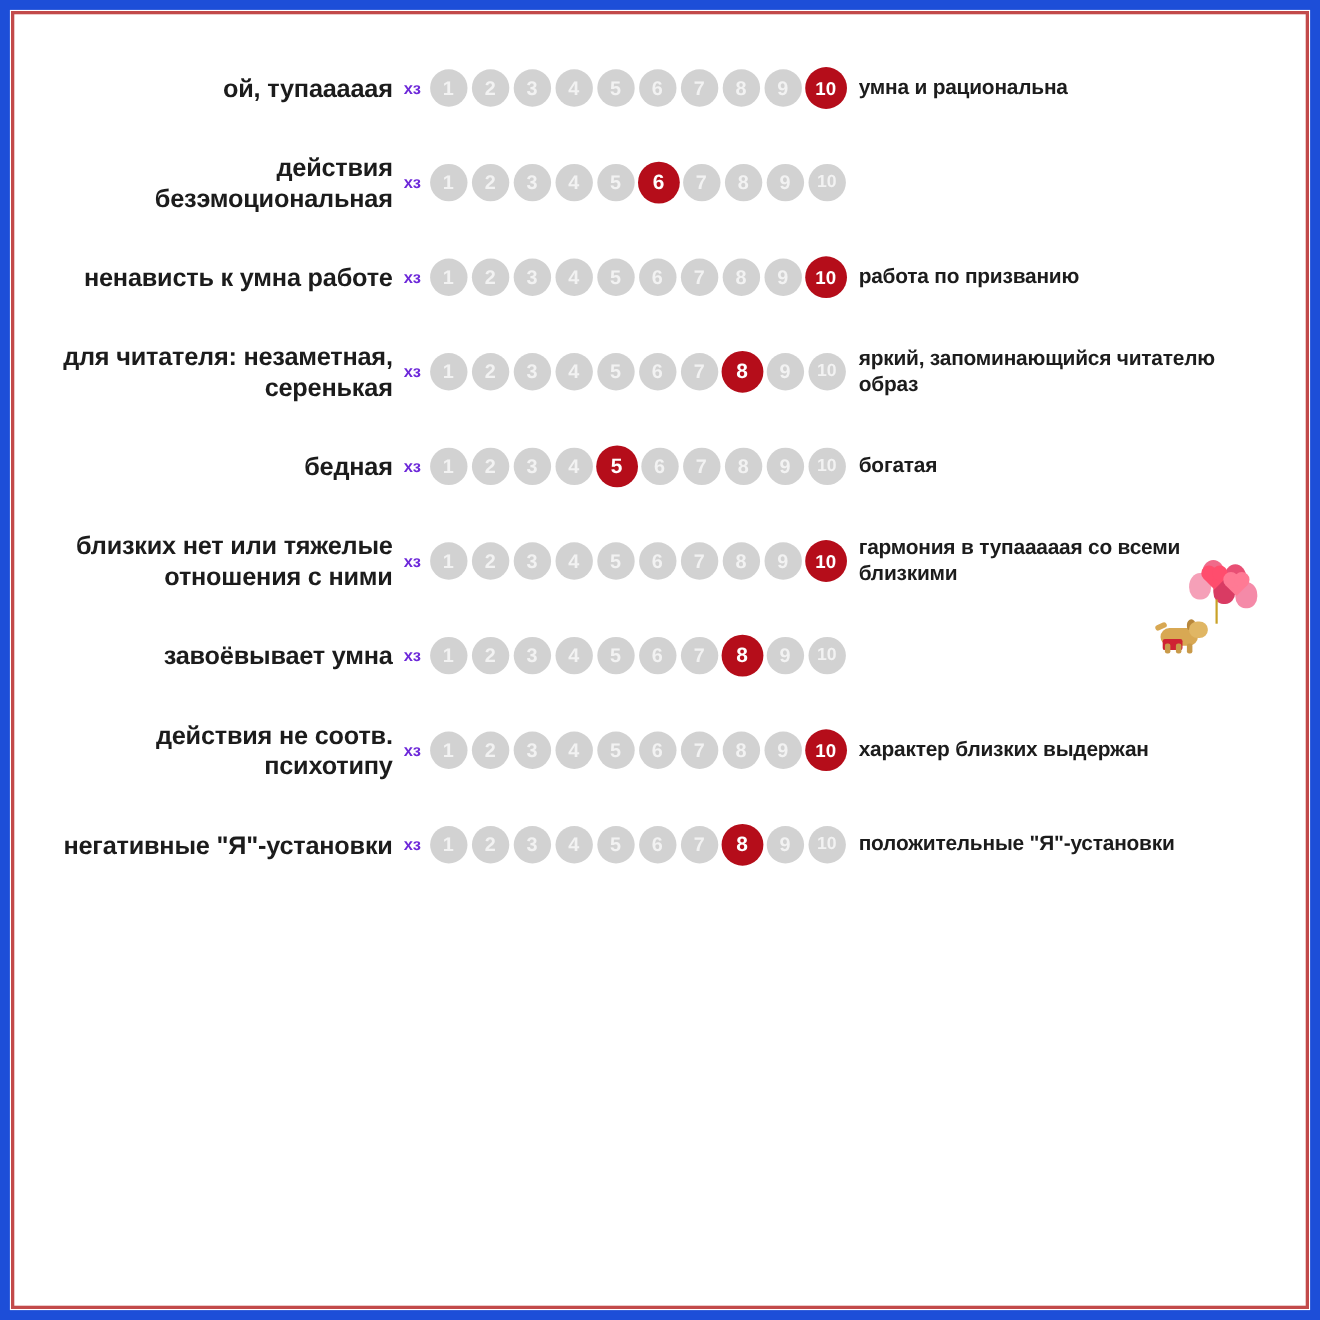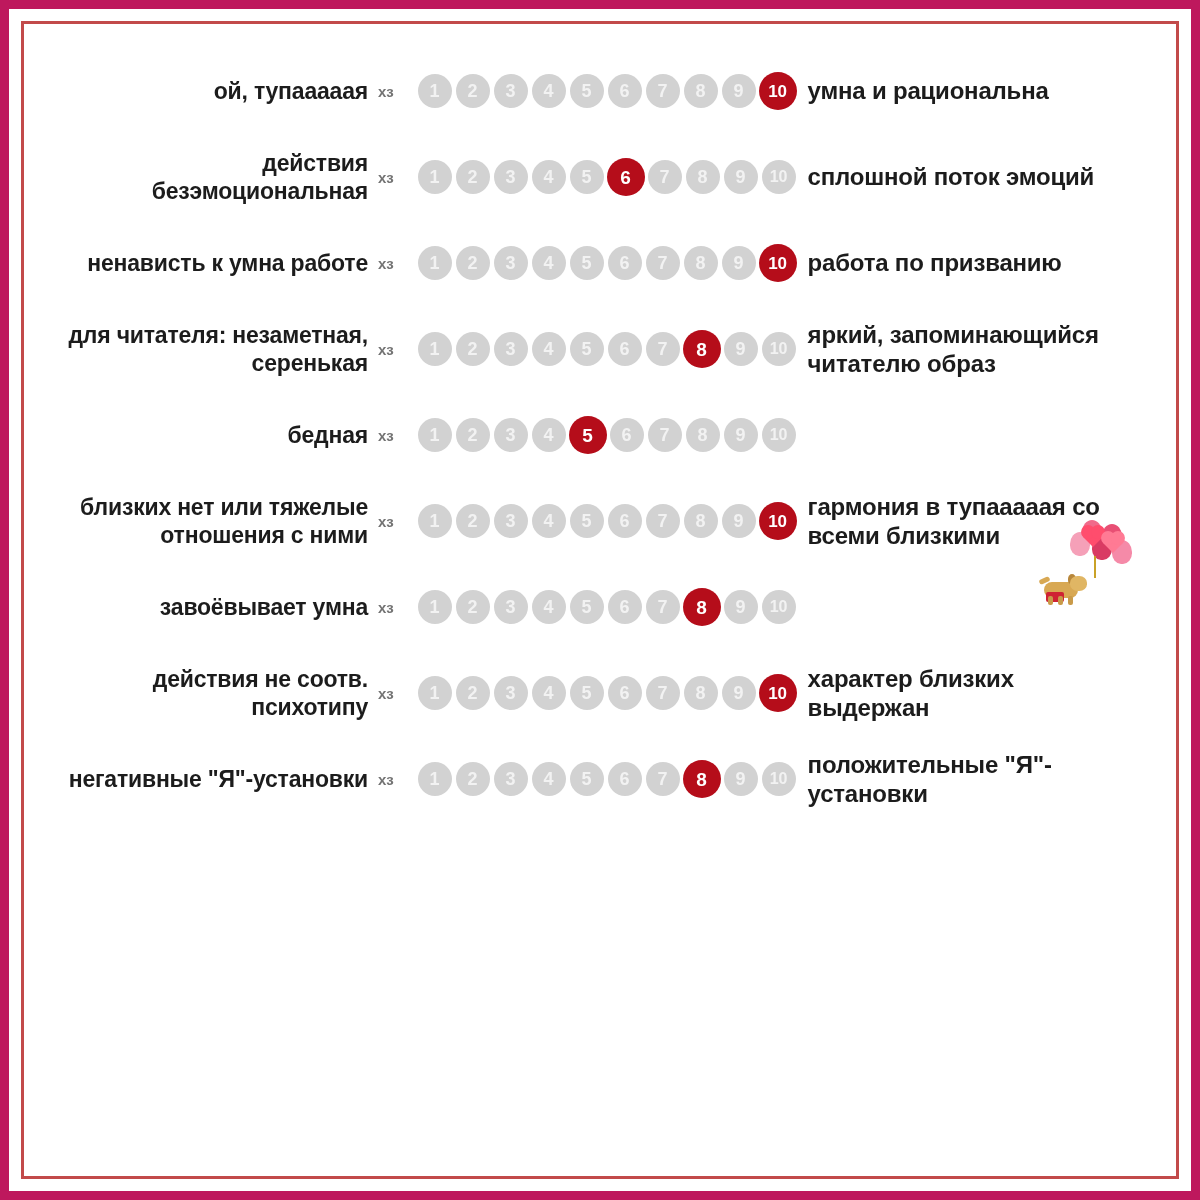--- a/index.html
+++ b/index.html
@@ -12,22 +12,22 @@
     height: 1200px;
     font-family: "Liberation Sans", sans-serif;
     overflow: hidden;
   }
   #poster {
     position: relative;
     width: 1200px;
     height: 1200px;
     box-sizing: border-box;
     background: #ffffff;
-    border: 9px solid #be185d;
-    padding: 12px;
+    border: 9px solid #1d4ed8;
+    padding: 1px;
   }
   #inner-frame {
     position: relative;
     width: 100%;
     height: 100%;
     box-sizing: border-box;
     border: 3px solid #c24a4a;
     background: #ffffff;
     padding: 18px 34px 18px 34px;
     display: flex;
@@ -56,22 +56,22 @@
     letter-spacing: -0.2px;
   }
   .scale {
     display: flex;
     align-items: center;
     gap: 4px;
   }
   .xz {
     font-size: 15px;
     font-weight: bold;
-    color: #737373;
-    margin-right: 20px;
+    color: #6d28d9;
+    margin-right: 4px;
     letter-spacing: 0px;
   }
   .dot {
     width: 34px;
     height: 34px;
     border-radius: 50%;
     background: #d2d2d2;
     color: #f2f2f2;
     font-size: 18px;
     font-weight: bold;
@@ -92,21 +92,21 @@
   .dot.ten {
     font-size: 16px;
     text-align: right;
   }
   .dot.sel.ten {
     font-size: 17px;
   }
   .right-label {
     flex: 1;
     padding-left: 12px;
-    font-size: 24px;
+    font-size: 19px;
     font-weight: bold;
     color: #1c1c1c;
     line-height: 1.22;
     letter-spacing: -0.2px;
     text-align: left;
   }
   .balloons {
     position: absolute;
     right: 30px;
     top: 496px;
@@ -223,21 +223,20 @@
             <div class="dot">2</div>
             <div class="dot">3</div>
             <div class="dot">4</div>
             <div class="dot">5</div>
             <div class="dot sel">6</div>
             <div class="dot">7</div>
             <div class="dot">8</div>
             <div class="dot">9</div>
             <div class="dot ten">10</div>
           </div>
-          <div class="right-label">сплошной поток эмоций</div>
         </div>
         <div class="row">
           <div class="left-label">ненависть к умна работе</div>
           <div class="scale">
             <span class="xz">хз</span>
             <div class="dot">1</div>
             <div class="dot">2</div>
             <div class="dot">3</div>
             <div class="dot">4</div>
             <div class="dot">5</div>
@@ -274,20 +273,21 @@
             <div class="dot">2</div>
             <div class="dot">3</div>
             <div class="dot">4</div>
             <div class="dot sel">5</div>
             <div class="dot">6</div>
             <div class="dot">7</div>
             <div class="dot">8</div>
             <div class="dot">9</div>
             <div class="dot ten">10</div>
           </div>
+          <div class="right-label">богатая</div>
         </div>
         <div class="row">
           <div class="left-label">близких нет или тяжелые отношения с ними</div>
           <div class="scale">
             <span class="xz">хз</span>
             <div class="dot">1</div>
             <div class="dot">2</div>
             <div class="dot">3</div>
             <div class="dot">4</div>
             <div class="dot">5</div>

